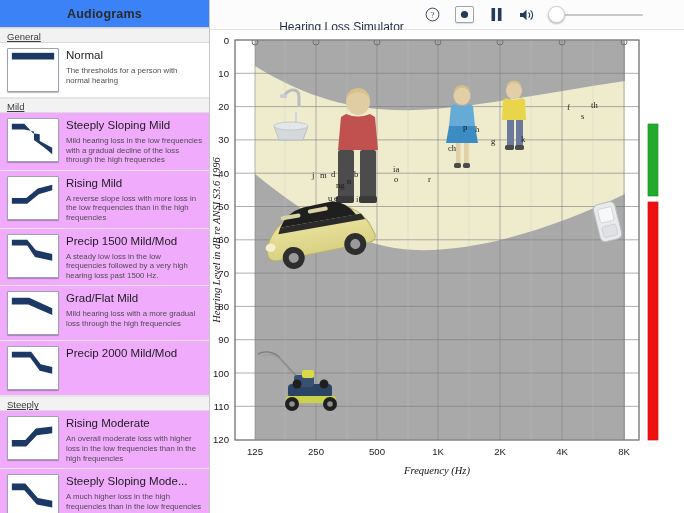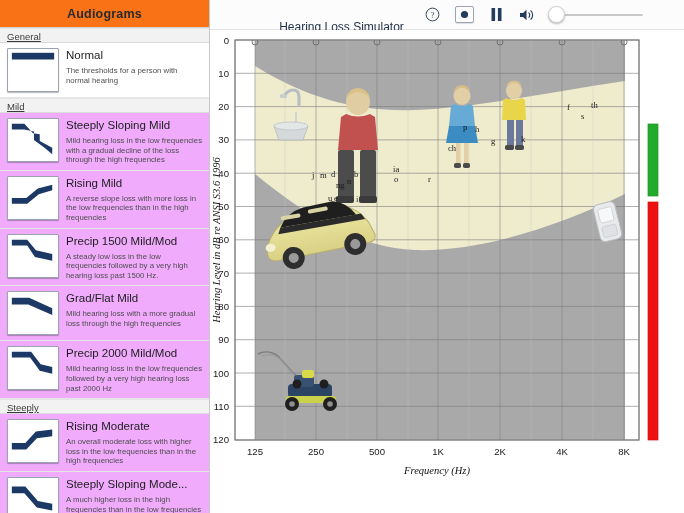--- a/index.html
+++ b/index.html
@@ -26,21 +26,21 @@
     display: flex;
     flex-direction: column;
     flex: 0 0 210px;
   }
   #sidebar-header {
     height: 28px;
     flex: 0 0 28px;
     display: flex;
     align-items: center;
     justify-content: center;
-    background: #f97316;
+    background: #3b82f6;
     border-bottom: 1px solid #d4d4d4;
     font-size: 12.5px;
     font-weight: bold;
     color: #2b2b2b;
     letter-spacing: .2px;
   }
   #sidebar-list {
     position: relative;
     flex: 1 1 auto;
     overflow: hidden;
@@ -282,21 +282,20 @@
 
       <div class="audiogram-row">
         <div class="thumb">
           <svg viewBox="0 0 52 44" preserveAspectRatio="none">
             <rect x="0" y="0" width="52" height="44" fill="#ffffff"></rect>
             <path d="M4,5 L24,5 L34,18 L46,21 L46,28 L33,25 L23,11 L4,11 Z" fill="#1c3864"></path>
           </svg>
         </div>
         <div class="row-text">
           <div class="row-title">Precip 2000 Mild/Mod</div>
-          <div class="row-desc">Mild hearing loss in the low frequencies followed by a very high hearing loss past 2000 Hz</div>
         </div>
       </div>
 
       <div class="group-header">
         <span>Steeply</span>
       </div>
 
       <div class="audiogram-row">
         <div class="thumb">
           <svg viewBox="0 0 52 44" preserveAspectRatio="none">

